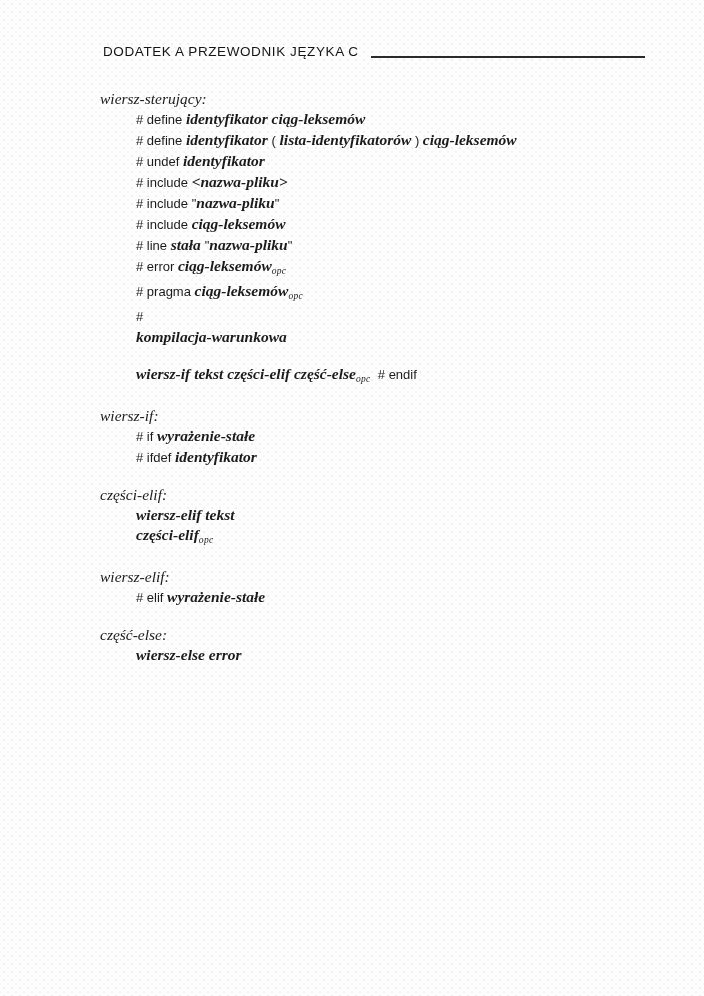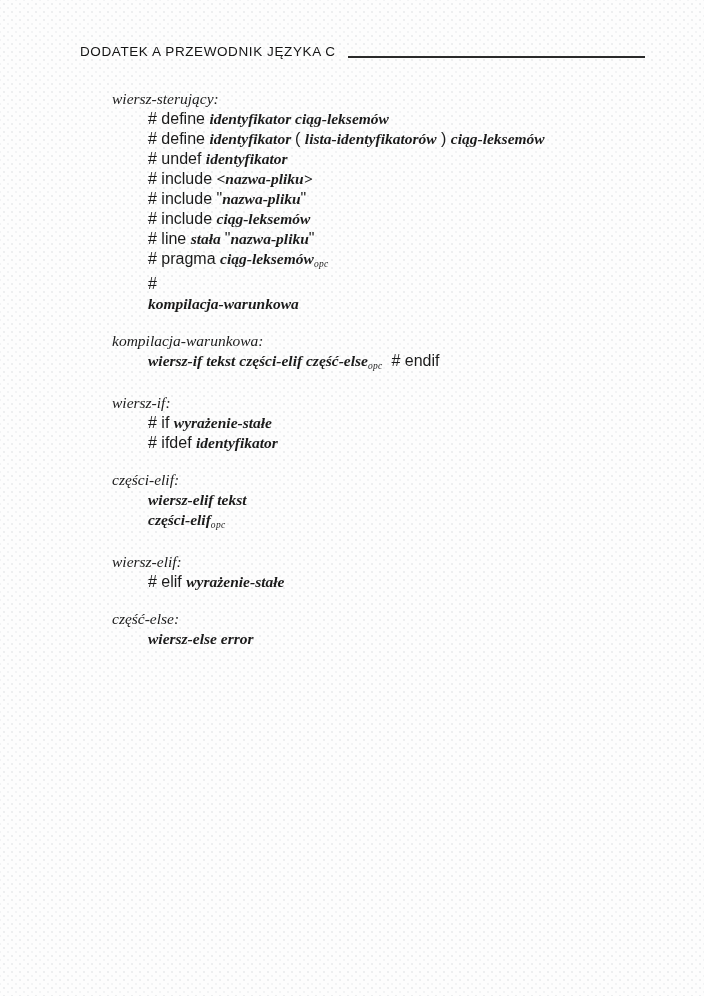--- a/index.html
+++ b/index.html
@@ -26,31 +26,32 @@
     display: flex;
     align-items: flex-end;
   }
   .header-title {
     font-family: "Liberation Sans", sans-serif;
     font-size: 13.5px;
     line-height: 16px;
     letter-spacing: 0.6px;
     color: #151515;
     white-space: nowrap;
+    margin-left: 23px;
   }
   .header-rule {
     flex: 1;
     border-bottom: 2px solid #2a2a2a;
     margin-left: 12px;
     margin-bottom: 2px;
     height: 0;
   }
   .grammar {
     margin-top: 29px;
-    margin-left: 32px; 
+    margin-left: 20px; 
   }
   .block {
     margin-bottom: 17px;
   }
   .rule-label {
     font-family: "Liberation Serif", serif;
     font-style: italic;
     font-size: 15.5px;
     line-height: 20px;
     white-space: nowrap;
@@ -62,21 +63,21 @@
   }
   .seg-v {
     font-family: "Liberation Serif", serif;
     font-style: italic;
     font-size: 15.5px;
     font-weight: bold;
   }
   .seg-k {
     font-family: "Liberation Sans", sans-serif;
     font-style: normal;
-    font-size: 16px;
+    font-size: 13px;
     text-align: right;
   }
   .seg-s {
     font-family: "Liberation Serif", serif;
     font-style: italic;
     font-size: 9.5px;
     vertical-align: -3px;
     letter-spacing: 0.3px;
   }
 </style>
@@ -92,26 +93,26 @@
   <main class="grammar" id="grammar-root">
       <section class="block">
         <div class="rule-label">wiersz-sterujący:</div>
         <div class="production"><span class="seg-k"># define </span><span class="seg-v">identyfikator ciąg-leksemów</span></div>
         <div class="production"><span class="seg-k"># define </span><span class="seg-v">identyfikator </span><span class="seg-k">( </span><span class="seg-v">lista-identyfikatorów</span><span class="seg-k"> ) </span><span class="seg-v">ciąg-leksemów</span></div>
         <div class="production"><span class="seg-k"># undef </span><span class="seg-v">identyfikator</span></div>
         <div class="production"><span class="seg-k"># include </span><span class="seg-v">&lt;nazwa-pliku&gt;</span></div>
         <div class="production"><span class="seg-k"># include "</span><span class="seg-v">nazwa-pliku</span><span class="seg-k">"</span></div>
         <div class="production"><span class="seg-k"># include </span><span class="seg-v">ciąg-leksemów</span></div>
         <div class="production"><span class="seg-k"># line </span><span class="seg-v">stała </span><span class="seg-k">"</span><span class="seg-v">nazwa-pliku</span><span class="seg-k">"</span></div>
+        <div class="production"><span class="seg-k"># error </span><span class="seg-v">ciąg-leksemów</span><span class="seg-s">opc</span></div>
         <div class="production"><span class="seg-k"># pragma </span><span class="seg-v">ciąg-leksemów</span><span class="seg-s">opc</span></div>
         <div class="production"><span class="seg-k">#</span></div>
         <div class="production"><span class="seg-v">kompilacja-warunkowa</span></div>
       </section>
       <section class="block">
-        <div class="rule-label">kompilacja-warunkowa:</div>
         <div class="production"><span class="seg-v">wiersz-if tekst części-elif część-else</span><span class="seg-s">opc</span><span class="seg-k">&nbsp;&nbsp;# endif</span></div>
       </section>
       <section class="block">
         <div class="rule-label">wiersz-if:</div>
         <div class="production"><span class="seg-k"># if </span><span class="seg-v">wyrażenie-stałe</span></div>
         <div class="production"><span class="seg-k"># ifdef </span><span class="seg-v">identyfikator</span></div>
       </section>
       <section class="block">
         <div class="rule-label">części-elif:</div>
         <div class="production"><span class="seg-v">wiersz-elif tekst</span></div>

